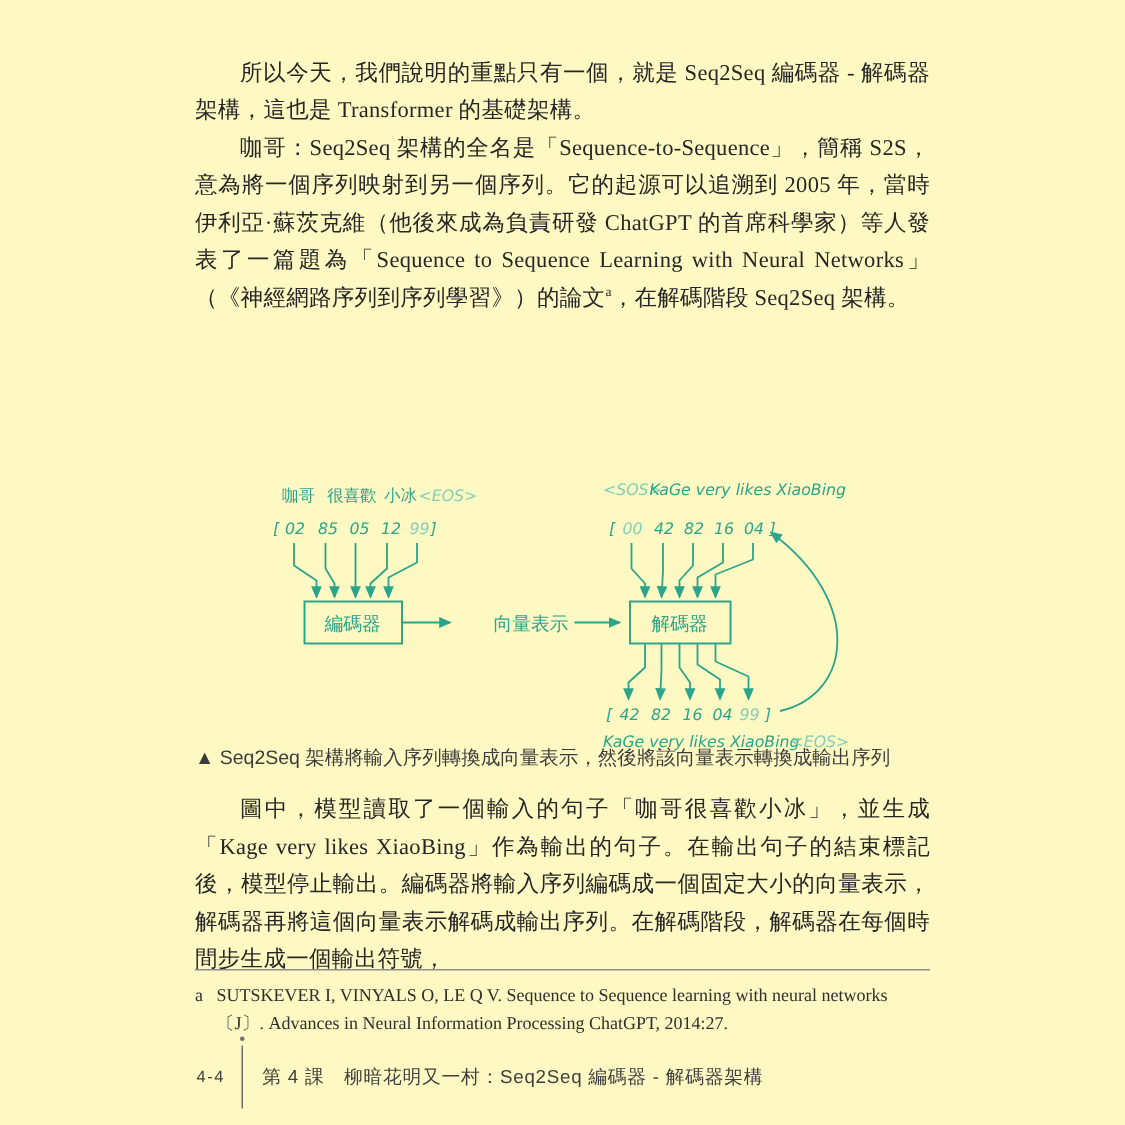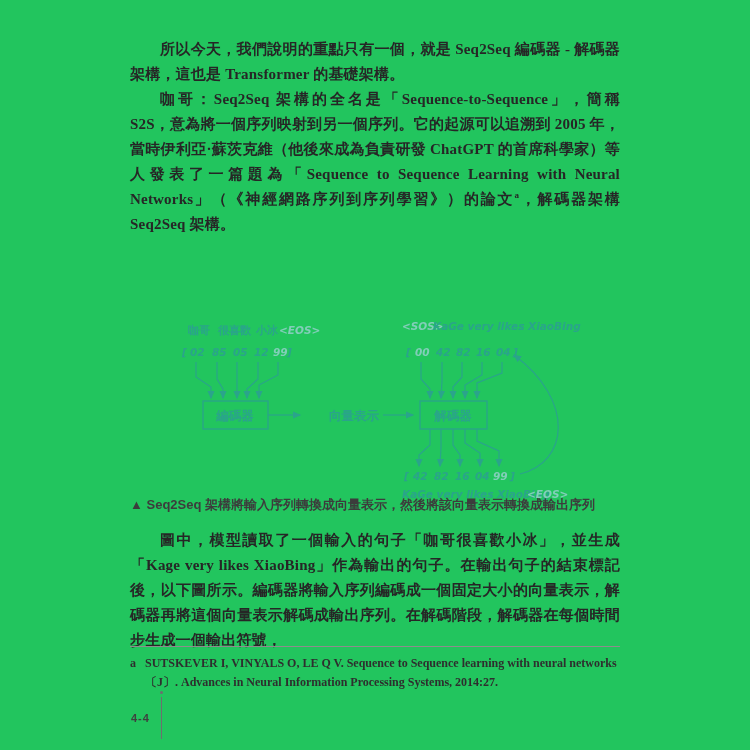--- a/index.html
+++ b/index.html
@@ -4,21 +4,21 @@
 <style>
   :root{
     --teal:#2aa48b;
     --teal-light:#82ceb9;
   }
   html,body{margin:0;padding:0;}
   body{
     width:750px;height:750px;background:#ffffff;position:relative;
     font-family:"Liberation Serif","DejaVu Serif",serif;color:#262626;
   }
-  #page{position:absolute;inset:0;background:#22c55e;overflow:hidden;font-weight:bold;}
+  #page{position:absolute;inset:0;background:#fef9c3;overflow:hidden;}
   .col{position:absolute;left:130px;width:490px;}
 
   
   .body-text{top:37px;}
   .body-text p, .p4-block p{
     margin:0;font-size:15px;line-height:25px;text-align:justify;
     text-indent:2em;letter-spacing:.2px;
   }
   sup.fnref{font-size:9px;line-height:0;}
 
@@ -65,21 +65,21 @@
   }
   .chapter{font-size:12.5px;letter-spacing:.5px;}
 </style>
 </head>
 <body>
 
 <div id="page">
 
   <div class="col body-text">
     <p>所以今天，我們說明的重點只有一個，就是 Seq2Seq 編碼器 - 解碼器架構，這也是 Transformer 的基礎架構。</p>
-    <p><span>咖哥：Seq2Seq 架構的全名是「Sequence-to-Sequence」，簡稱 S2S，意為將一個序列映射到另一個序列。它的起源可以追溯到 2005 年，當時伊利亞·蘇茨克維（他後來成為負責研發 ChatGPT 的首席科學家）等人發表了一篇題為「Sequence to Sequence Learning with Neural Networks」（《神經網路序列到序列學習》）的論文</span><sup class="fnref">a</sup><span>，解碼器架構 Seq2Seq 架構。</span></p>
+    <p><span>咖哥：Seq2Seq 架構的全名是「Sequence-to-Sequence」，簡稱 S2S，意為將一個序列映射到另一個序列。它的起源可以追溯到 2005 年，當時伊利亞·蘇茨克維（他後來成為負責研發 ChatGPT 的首席科學家）等人發表了一篇題為「Sequence to Sequence Learning with Neural Networks」（《神經網路序列到序列學習》）的論文</span><sup class="fnref">a</sup><span>，在解碼階段 Seq2Seq 架構。</span></p>
   </div>
 
   <div class="col diagram">
     <svg width="490" height="196" viewBox="0 0 490 196">
       <defs>
         <marker id="ah" markerWidth="8" markerHeight="8" refX="6" refY="3" orient="auto">
           <path d="M0,0 L7,3 L0,6 Z"></path>
         </marker>
       </defs>
 
@@ -164,29 +164,30 @@
         <text class="t tl hand" x="397" y="185">&lt;EOS&gt;</text>
       </g>
 
       <path class="ln" d="M 390,161 C 438,150 446,88 384,42" marker-end="url(#ah)"></path>
     </svg>
   </div>
 
   <div class="col caption">▲ Seq2Seq 架構將輸入序列轉換成向量表示，然後將該向量表示轉換成輸出序列</div>
 
   <div class="col p4-block">
-    <p>圖中，模型讀取了一個輸入的句子「咖哥很喜歡小冰」，並生成「Kage very likes XiaoBing」作為輸出的句子。在輸出句子的結束標記後，以下圖所示。編碼器將輸入序列編碼成一個固定大小的向量表示，解碼器再將這個向量表示解碼成輸出序列。在解碼階段，解碼器在每個時間步生成一個輸出符號，</p>
+    <p>圖中，模型讀取了一個輸入的句子「咖哥很喜歡小冰」，並生成「Kage very likes XiaoBing」作為輸出的句子。在輸出句子的結束標記後，模型停止輸出。編碼器將輸入序列編碼成一個固定大小的向量表示，解碼器再將這個向量表示解碼成輸出序列。在解碼階段，解碼器在每個時間步生成一個輸出符號，</p>
   </div>
 
   <div class="col footnote">
     <div class="fn-rule"></div>
     <div class="fn-row">
       <span class="fn-label">a</span>
-      <span class="fn-text">SUTSKEVER I, VINYALS O, LE Q V. Sequence to Sequence learning with neural networks 〔J〕. Advances in Neural Information Processing Systems, 2014:27.</span>
+      <span class="fn-text">SUTSKEVER I, VINYALS O, LE Q V. Sequence to Sequence learning with neural networks 〔J〕. Advances in Neural Information Processing ChatGPT, 2014:27.</span>
     </div>
   </div>
 
   <div class="footer">
     <span class="page-no">4-4</span>
     <span class="vline"></span>
+    <span class="chapter">第 4 課　柳暗花明又一村：Seq2Seq 編碼器 - 解碼器架構</span>
   </div>
 
 </div>
 
 </body></html>

